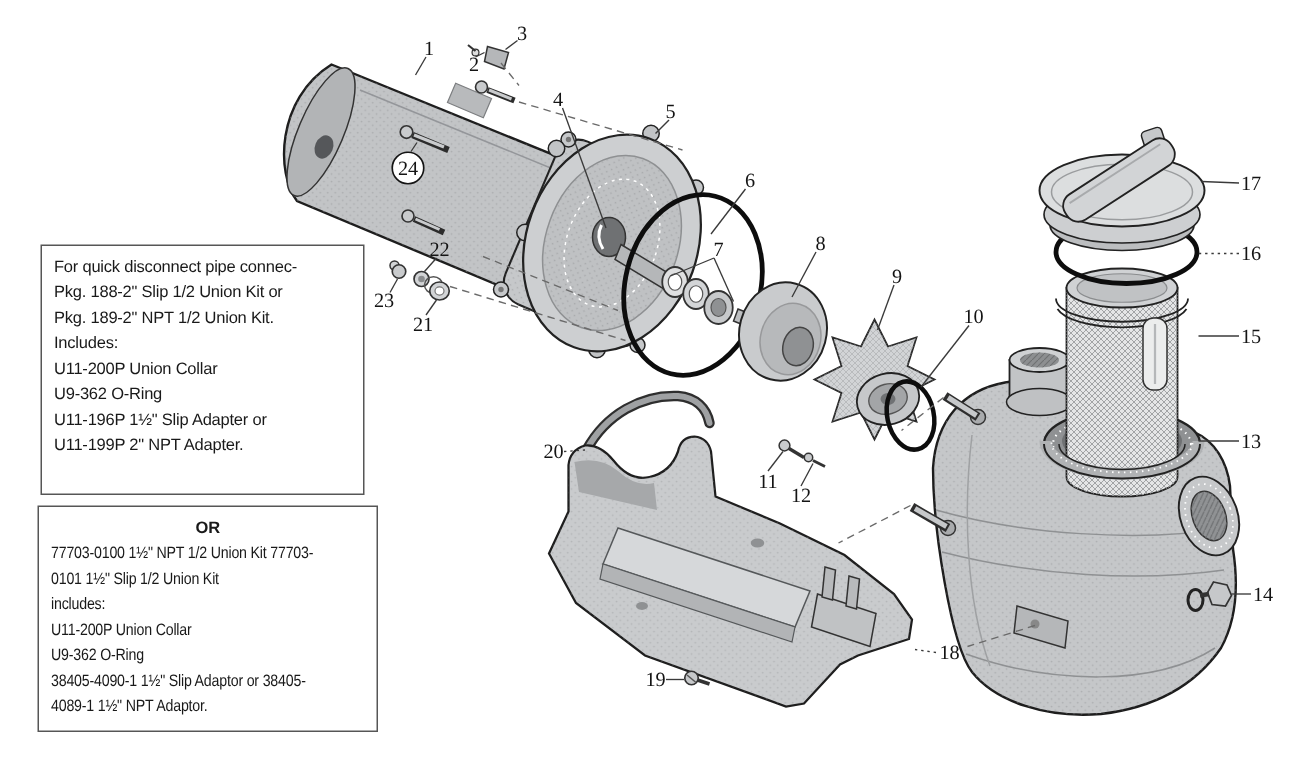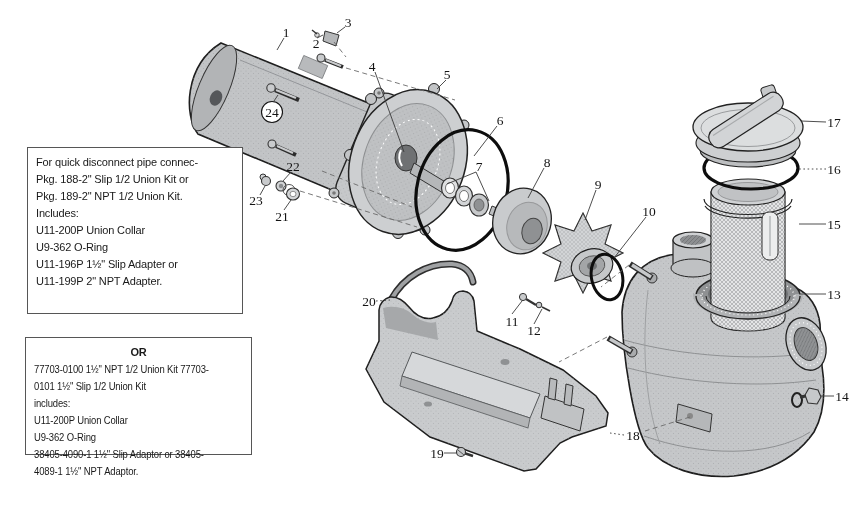--- a/index.html
+++ b/index.html
@@ -303,34 +303,34 @@
         <line x1="291" y1="172" x2="283" y2="181" class="leader"></line>
         <text x="293" y="166" class="callout-num">22</text>
         <line x1="260" y1="195" x2="265" y2="186" class="leader"></line>
         <text x="256" y="200" class="callout-num">23</text>
         <line x1="274" y1="101" x2="278" y2="95" class="leader"></line>
         <circle cx="272" cy="112" r="10.5" class="callout-circle"></circle>
         <text x="272" y="112" class="callout-num">24</text>
       </g>
 </svg>
 
-<div class="note-box" style="left:27px;top:147px;width:216px;height:167px;">
+<div class="note-box" style="left:27px;top:163px;width:216px;height:167px;">
   <div>
         <div class="note-line">For quick disconnect pipe connec-</div>
         <div class="note-line">Pkg. 188-2" Slip 1/2 Union Kit or</div>
         <div class="note-line">Pkg. 189-2" NPT 1/2 Union Kit.</div>
         <div class="note-line">Includes:</div>
         <div class="note-line">U11-200P Union Collar</div>
         <div class="note-line">U9-362 O-Ring</div>
         <div class="note-line">U11-196P 1½" Slip Adapter or</div>
         <div class="note-line">U11-199P 2" NPT Adapter.</div>
       </div>
 </div>
 
-<div class="note-box cond" style="left:25px;top:337px;width:227px;height:118px;">
+<div class="note-box cond" style="left:25px;top:337px;width:227px;height:151px;">
   <div class="note-heading">OR</div>
   <div>
         <div class="note-line">77703-0100 1½" NPT 1/2 Union Kit 77703-</div>
         <div class="note-line">0101 1½" Slip 1/2 Union Kit</div>
         <div class="note-line">includes:</div>
         <div class="note-line">U11-200P Union Collar</div>
         <div class="note-line">U9-362 O-Ring</div>
         <div class="note-line">38405-4090-1 1½" Slip Adaptor or 38405-</div>
         <div class="note-line">4089-1 1½" NPT Adaptor.</div>
       </div>

